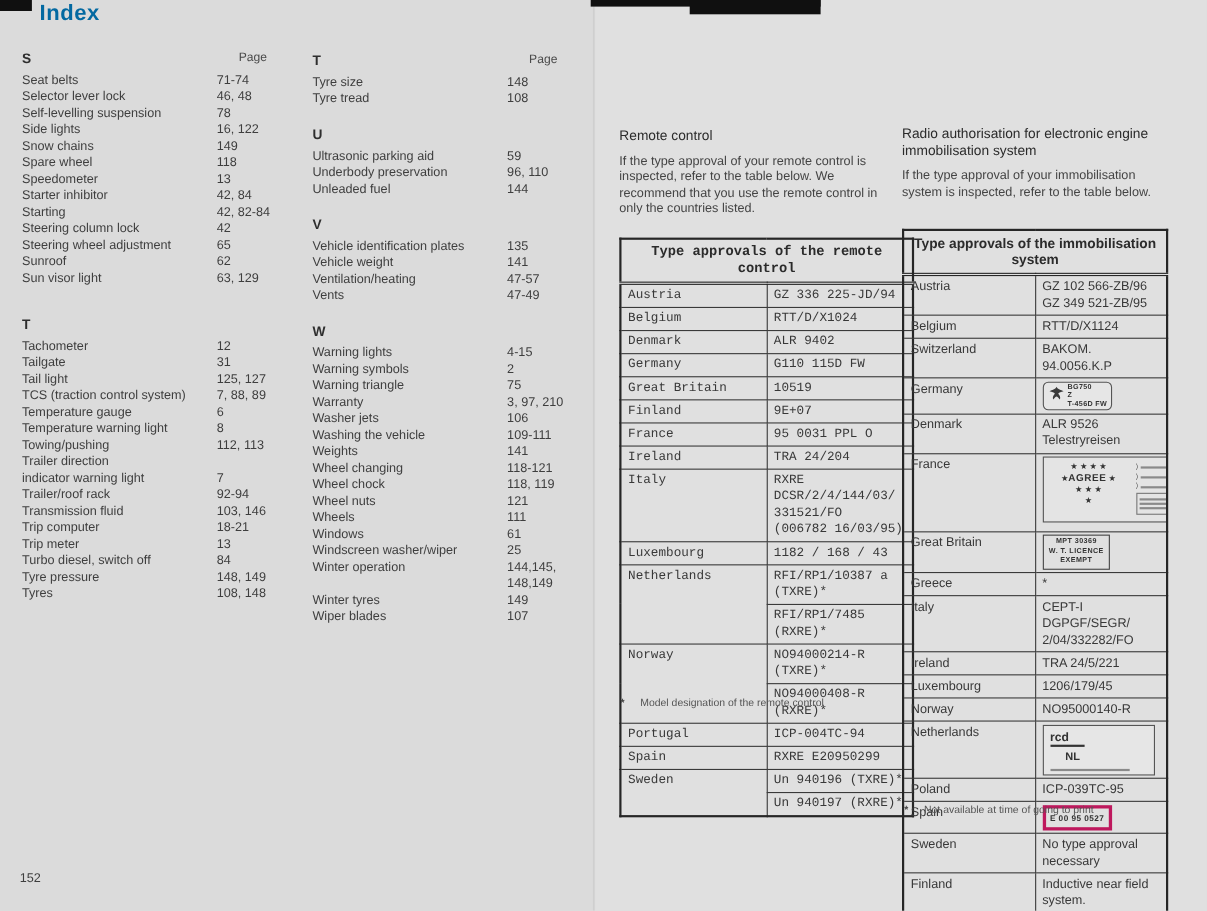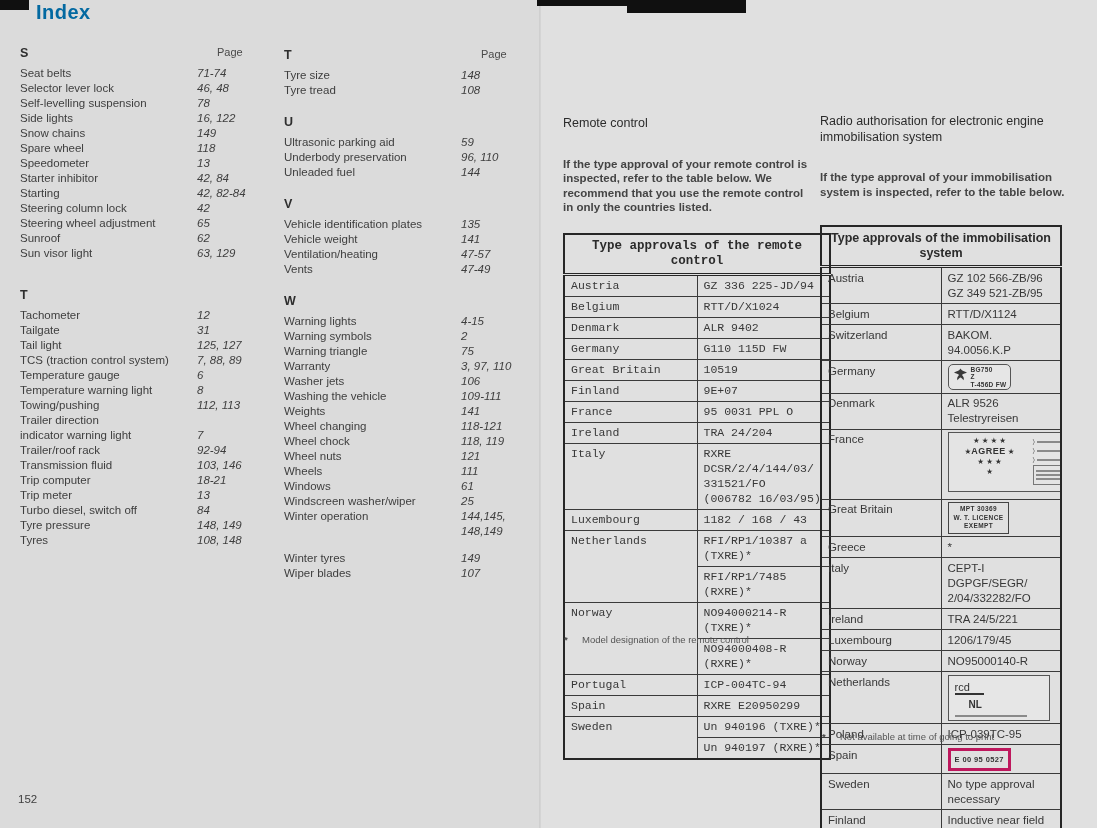--- a/index.html
+++ b/index.html
@@ -20,28 +20,28 @@
   
   .index-title{position:absolute;left:36px;top:1px;font-size:20px;font-weight:bold;color:#0369a1;letter-spacing:0.5px;}
   .col{position:absolute;width:252px;}
   #col-0{left:20px;top:46px;}
   #col-1{left:284px;top:48px;}
   .idx-section{margin-bottom:17px;}
   #col-0 .idx-section{margin-bottom:27px;}
   .sec-head{position:relative;height:20px;font-size:12.5px;font-weight:bold;color:#2e2e2e;}
   .page-label{position:absolute;left:177px;font-weight:normal;font-size:11px;color:#4a4a4a;padding-left:20px;}
   .idx-row{position:relative;height:15px;font-size:11.5px;line-height:15px;white-space:nowrap;}
-  .idx-row.gap{margin-top:12px;}
-  .idx-row .pg{position:absolute;left:177px;font-style:italic;}
+  .idx-row.gap{margin-top:0;}
+  .idx-row .pg{position:absolute;left:177px;}
 
   
   .rc-block{position:absolute;left:563px;top:116px;width:250px;}
   .ra-block{position:absolute;left:820px;top:114px;width:256px;}
   .blk-heading{font-size:12.5px;font-weight:normal;color:#2b2b2b;line-height:15.5px;}
-  .blk-body{margin-top:25px;font-size:11.5px;line-height:14.5px;color:#444;font-weight:bold;}
+  .blk-body{margin-top:8px;font-size:11.5px;line-height:14.5px;color:#444;}
   .rc-block .blk-body{width:246px;}
   .ra-block .blk-body{width:250px;}
 
   
   table.approval{border-collapse:collapse;border:2px solid #262626;table-layout:fixed;background:transparent;}
   #remote-table{margin-top:18px;width:268px;font-family:Liberation Mono, monospace;}
   #radio-table{margin-top:26px;width:242px;}
   table.approval th{
     border-bottom:3px double #262626;font-size:12.5px;font-weight:bold;color:#2b2b2b;
     text-align:center;padding:4px 6px;line-height:15px;
@@ -61,21 +61,21 @@
   .stamp-fr{border:1px solid #555;width:158px;height:58px;position:relative;font-size:7px;background:rgba(255,255,255,0.15);}
   .stars{position:absolute;left:4px;top:3px;width:74px;text-align:center;line-height:10px;font-size:7.5px;color:#333;}
   .stars .agree{font-weight:bold;font-size:9px;letter-spacing:0.5px;}
   .fr-right{position:absolute;left:84px;top:4px;}
   .fr-row{display:flex;align-items:center;gap:2px;height:9px;font-size:7px;color:#555;}
   .micro{display:inline-block;height:2px;background:#8a8a8a;vertical-align:middle;}
   .fr-subbox{position:absolute;left:84px;top:32px;width:64px;border:1px solid #777;padding:2px;}
   .fr-subbox .micro{display:block;margin:2px 0;}
   .stamp-gb{border:1px solid #444;padding:2px 5px;text-align:center;font-size:6.5px;font-weight:bold;line-height:8.5px;letter-spacing:0.4px;width:max-content;}
   .stamp-nl{border:1px solid #555;width:88px;padding:4px 6px 3px;background:rgba(255,255,255,0.2);}
-  .stamp-nl .rcd{font-weight:normal;font-size:11px;border-bottom:2px solid #333;display:inline-block;padding-right:14px;line-height:11px;}
+  .stamp-nl .rcd{font-weight:bold;font-size:11px;border-bottom:2px solid #333;display:inline-block;padding-right:14px;line-height:11px;}
   .stamp-nl .nl{font-weight:bold;font-size:10px;margin:2px 0 3px 14px;}
   .stamp-nl .micro{display:block;}
   .stamp-es{border:3px solid #be185d;padding:1px 4px;font-size:7.5px;font-weight:bold;letter-spacing:0.4px;width:max-content;}
 
   
   .footnote{position:absolute;font-size:9.5px;color:#555;}
   #remote-footnote{left:564px;top:634px;}
   #radio-footnote{left:822px;top:731px;}
   .footnote .star{display:inline-block;width:18px;font-weight:bold;color:#444;}
   .page-number{position:absolute;left:18px;top:793px;font-size:11.5px;color:#3e3e3e;}
@@ -146,21 +146,21 @@
       <div class="idx-row"><span class="term">Vehicle identification plates</span><span class="pg">135</span></div>
       <div class="idx-row"><span class="term">Vehicle weight</span><span class="pg">141</span></div>
       <div class="idx-row"><span class="term">Ventilation/heating</span><span class="pg">47-57</span></div>
       <div class="idx-row"><span class="term">Vents</span><span class="pg">47-49</span></div>
     </div>
     <div class="idx-section">
       <div class="sec-head"><span>W</span></div>
       <div class="idx-row"><span class="term">Warning lights</span><span class="pg">4-15</span></div>
       <div class="idx-row"><span class="term">Warning symbols</span><span class="pg">2</span></div>
       <div class="idx-row"><span class="term">Warning triangle</span><span class="pg">75</span></div>
-      <div class="idx-row"><span class="term">Warranty</span><span class="pg">3, 97, 110</span></div>
+      <div class="idx-row"><span class="term">Warranty</span><span class="pg">3, 97, 210</span></div>
       <div class="idx-row"><span class="term">Washer jets</span><span class="pg">106</span></div>
       <div class="idx-row"><span class="term">Washing the vehicle</span><span class="pg">109-111</span></div>
       <div class="idx-row"><span class="term">Weights</span><span class="pg">141</span></div>
       <div class="idx-row"><span class="term">Wheel changing</span><span class="pg">118-121</span></div>
       <div class="idx-row"><span class="term">Wheel chock</span><span class="pg">118, 119</span></div>
       <div class="idx-row"><span class="term">Wheel nuts</span><span class="pg">121</span></div>
       <div class="idx-row"><span class="term">Wheels</span><span class="pg">111</span></div>
       <div class="idx-row"><span class="term">Windows</span><span class="pg">61</span></div>
       <div class="idx-row"><span class="term">Windscreen washer/wiper</span><span class="pg">25</span></div>
       <div class="idx-row"><span class="term">Winter operation</span><span class="pg">144,145,</span></div>

